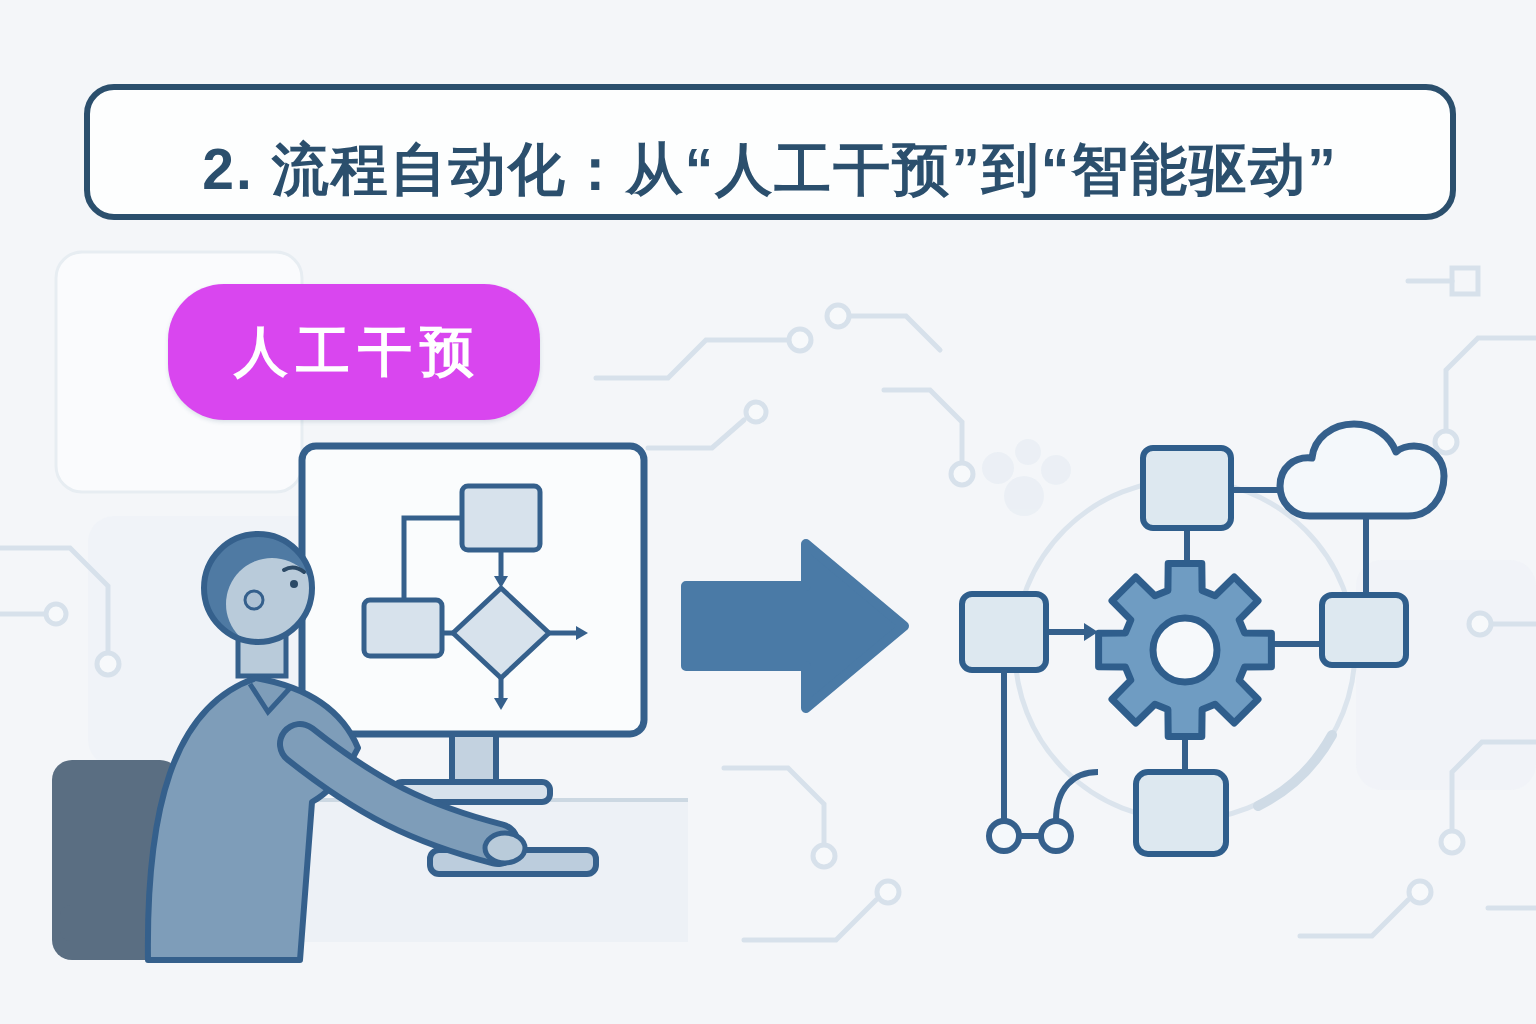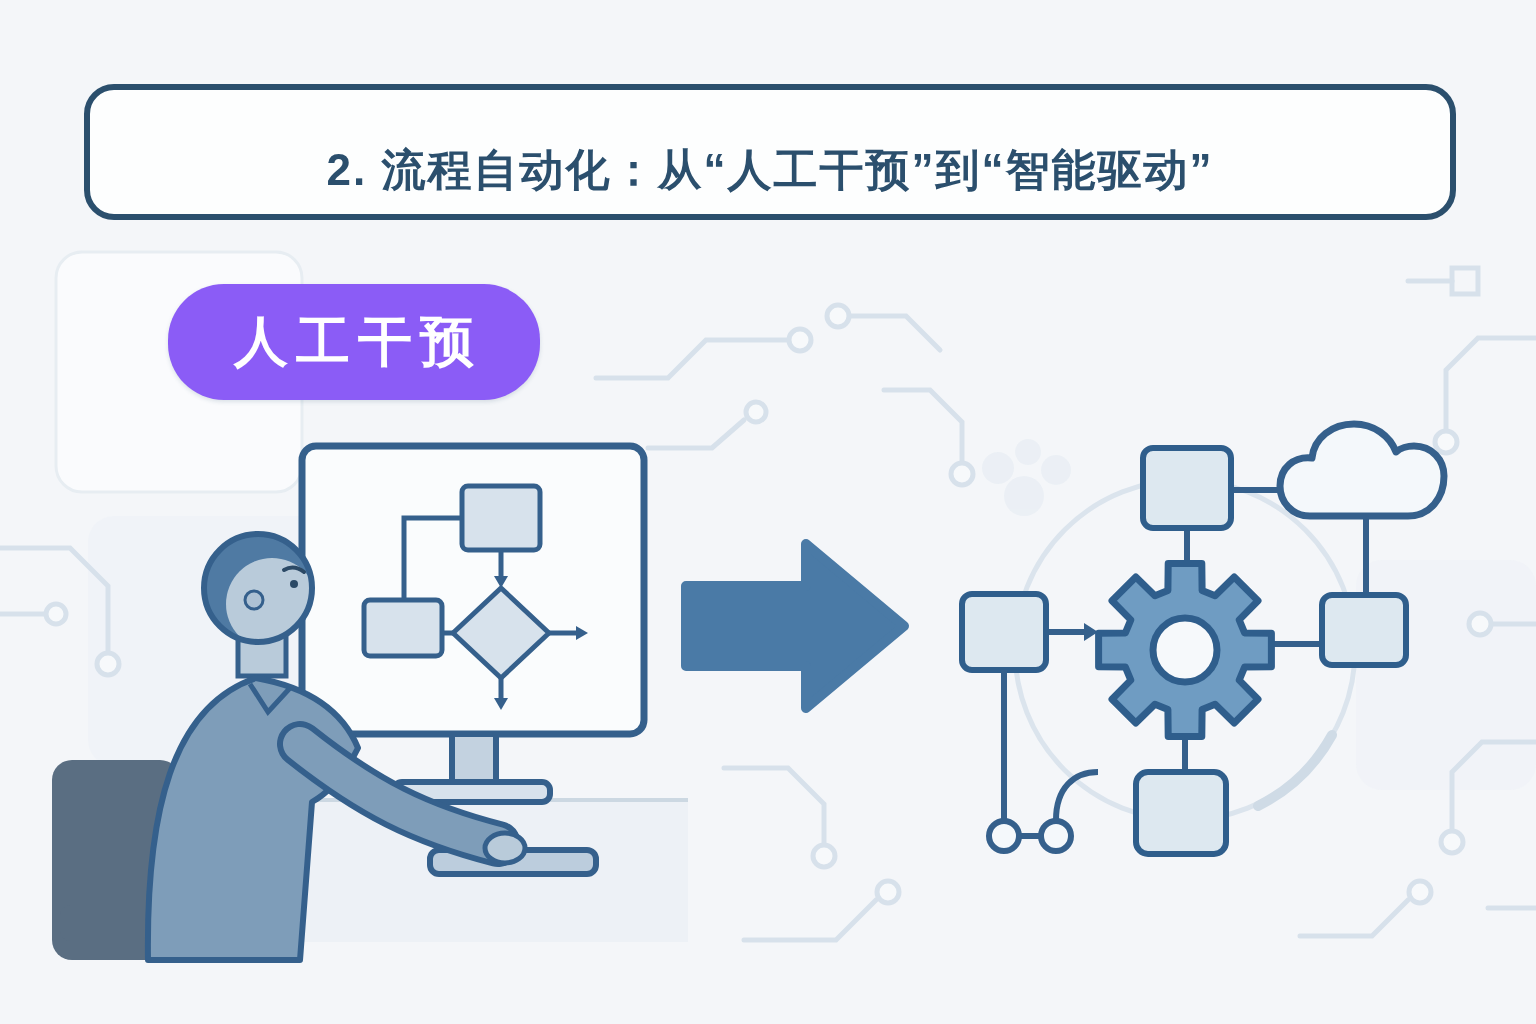--- a/index.html
+++ b/index.html
@@ -8,24 +8,24 @@
     background:#f4f6f9;
     font-family:"Liberation Sans","DejaVu Sans",sans-serif;
   }
   .scene-svg{position:absolute;left:0;top:0;width:1536px;height:1024px;}
   .title-banner{
     position:absolute;left:84px;top:84px;width:1372px;height:136px;
     box-sizing:border-box;border:6px solid #2b4f6d;border-radius:30px;
     background:#fdfefe;display:flex;align-items:center;justify-content:center;
   }
   .title-banner span{
-    color:#2b4f6d;font-size:44px;font-weight:bold;letter-spacing:2px;white-space:nowrap;margin-top:36px;
+    color:#2b4f6d;font-size:57px;font-weight:bold;letter-spacing:2px;white-space:nowrap;margin-top:36px;
   }
   .badge{
-    position:absolute;height:116px;border-radius:56px;background:#8b5cf6;
+    position:absolute;height:136px;border-radius:56px;background:#d946ef;
     display:flex;align-items:center;justify-content:center;
     box-shadow:0 2px 4px rgba(43,79,109,.15);
   }
   .badge span{
     color:#ffffff;font-size:54px;font-weight:bold;letter-spacing:8px;text-indent:8px;white-space:nowrap;
   }
   .badge-left{left:168px;top:284px;width:372px;}
   .badge-right{left:1002px;top:284px;width:370px;}
 </style>
 </head>

